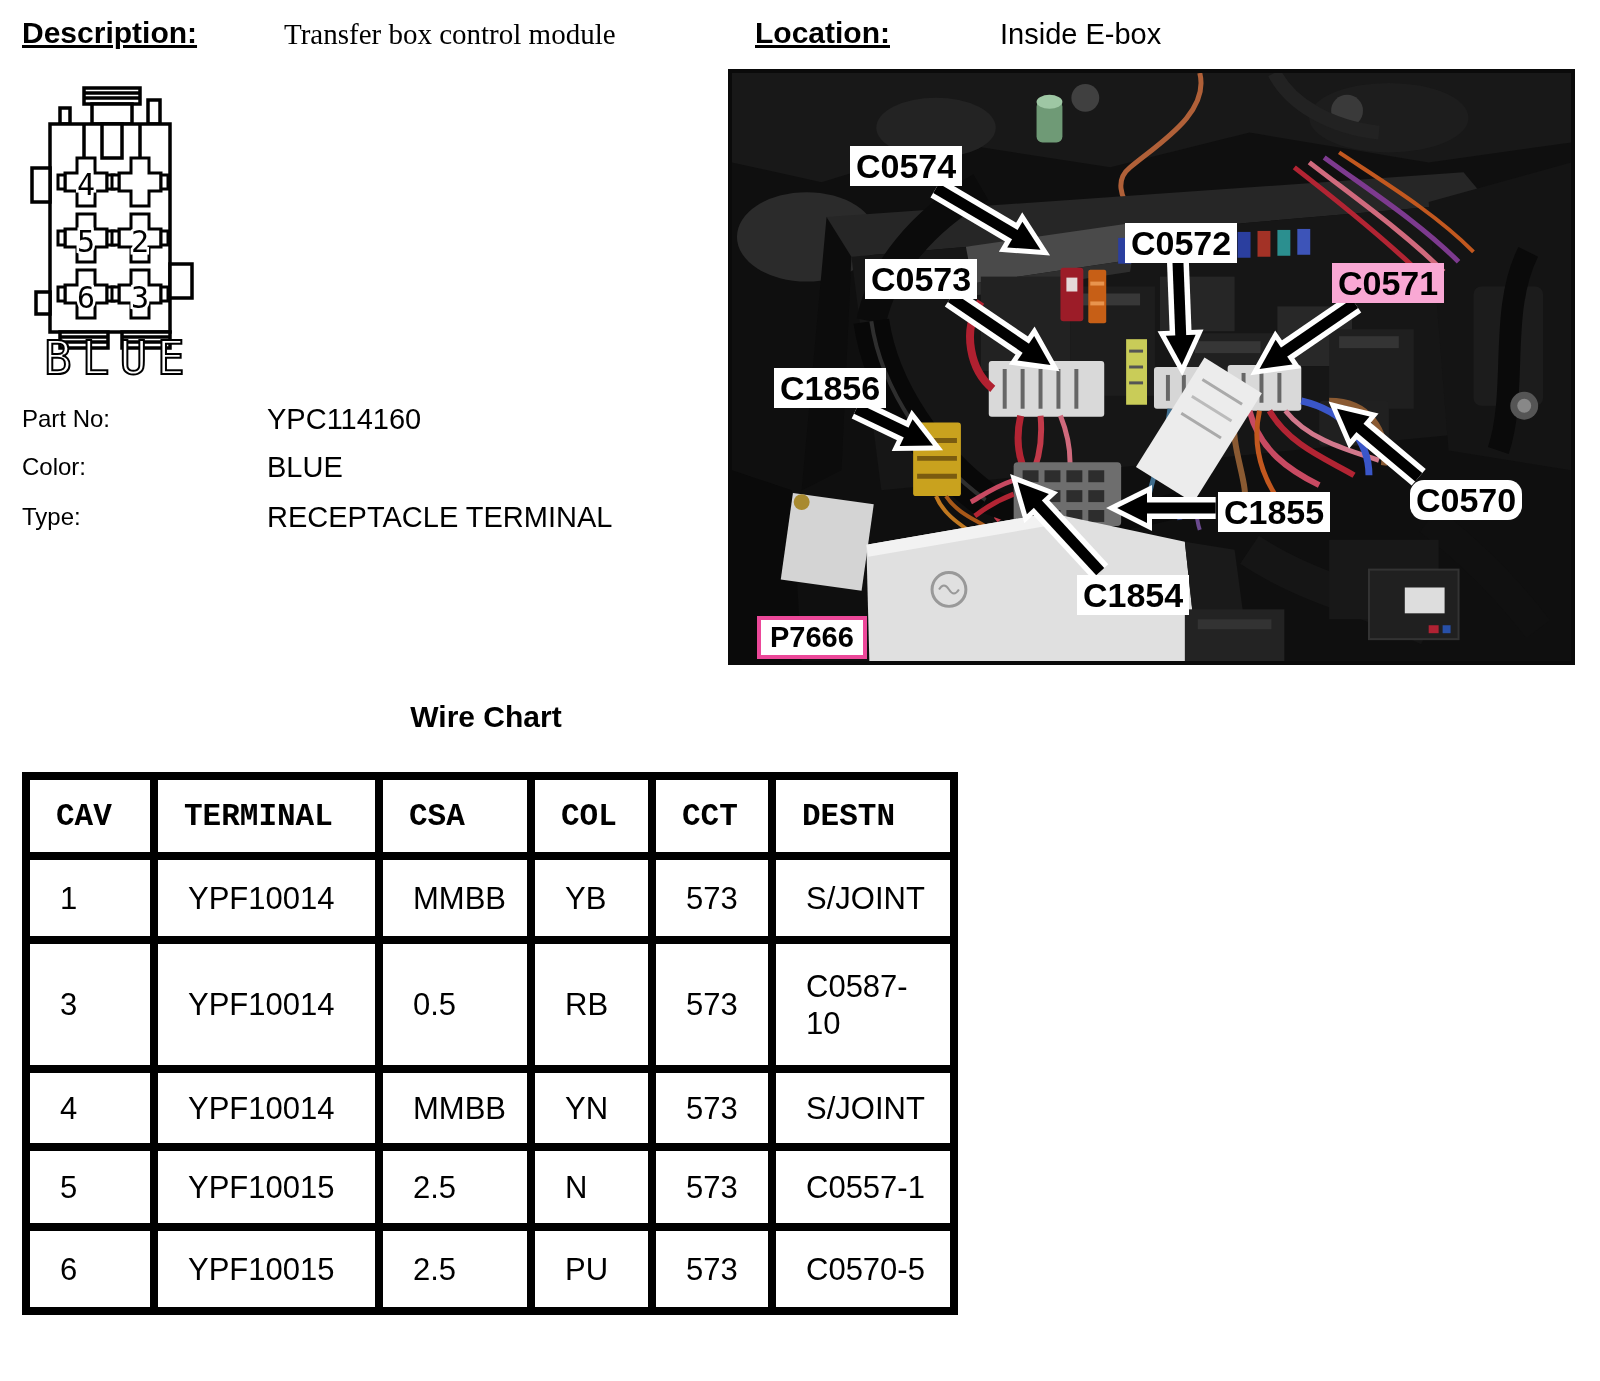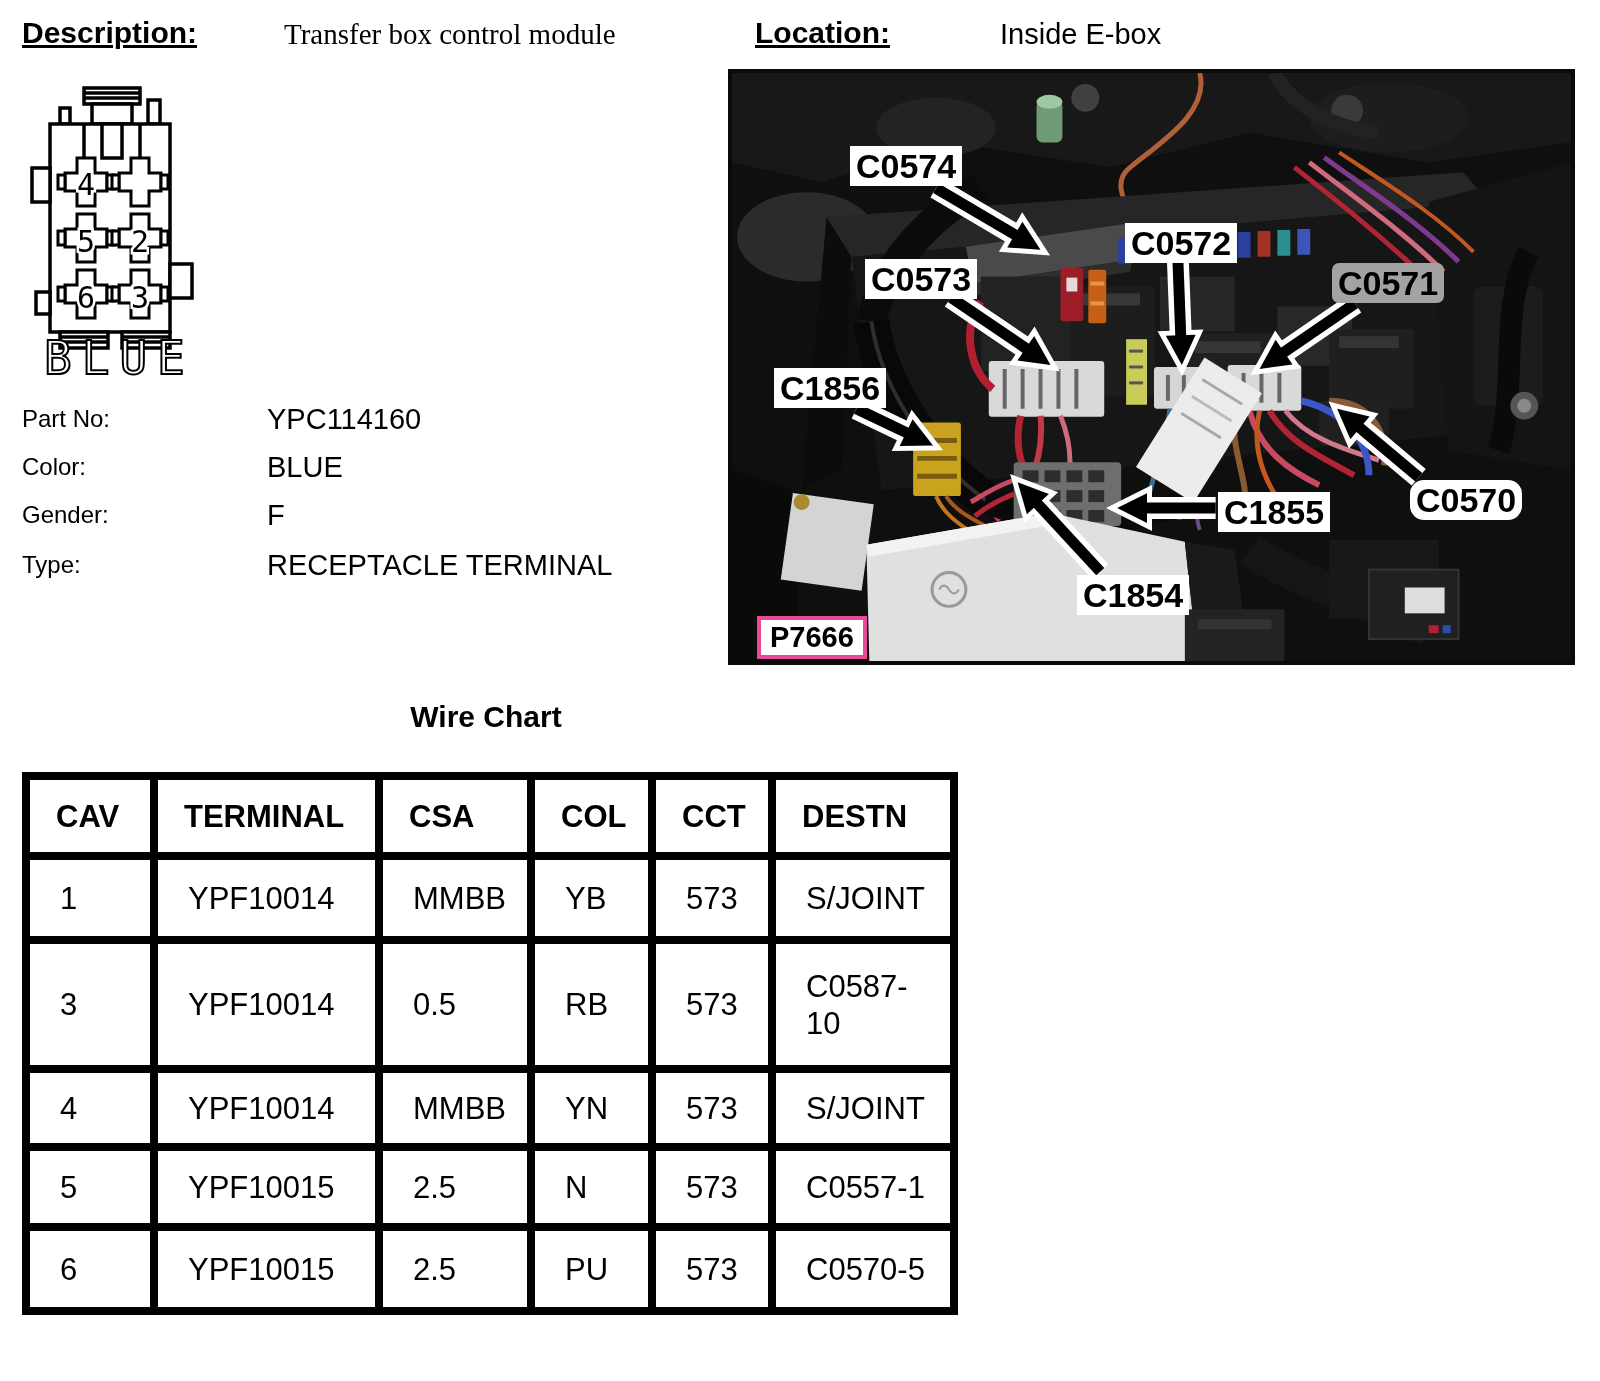--- a/index.html
+++ b/index.html
@@ -26,21 +26,21 @@
             font-weight:bold;font-size:29px;line-height:1;padding:3px 9px;z-index:3;}
   #arrow-layer{z-index:2;}
 
   
   #wire-title{left:22px;top:700px;width:928px;text-align:center;
               font-weight:bold;font-size:30px;}
   #wire-table{left:22px;top:772px;position:absolute;border-collapse:collapse;
               table-layout:fixed;width:928px;}
   #wire-table th,#wire-table td{border:8px solid #000;vertical-align:middle;
               text-align:left;font-size:31px;line-height:37px;background:#fff;}
-  #wire-table th{font-weight:bold;padding:0 0 0 26px;}
+  #wire-table th{font-weight:bold;padding:0 0 0 26px;font-family:Liberation Mono, monospace;}
   #wire-table td{font-weight:normal;padding:0 0 0 30px;white-space:pre-line;}
 </style>
 </head>
 <body>
 
 <div class="abs blabel" style="left:22px;top:16px;">Description:</div>
 <div class="abs bvalue" style="left:284px;top:17px;font-family:Liberation Serif, serif;">Transfer box control module</div>
 <div class="abs blabel" style="left:755px;top:16px;">Location:</div>
 <div class="abs bvalue" style="left:1000px;top:17px;">Inside E-box</div>
 
@@ -92,24 +92,20 @@
 </div>
 
 <div id="part-info" class="abs">
     <div class="pi-row">
       <div class="pi-label">Part No:</div>
       <div class="pi-value">YPC114160</div>
     </div>
     <div class="pi-row">
       <div class="pi-label">Color:</div>
       <div class="pi-value">BLUE</div>
-    </div>
-    <div class="pi-row">
-      <div class="pi-label">Gender:</div>
-      <div class="pi-value">F</div>
     </div>
     <div class="pi-row">
       <div class="pi-label">Type:</div>
       <div class="pi-value">RECEPTACLE TERMINAL</div>
     </div>
   </div>
 
 <div id="photo">
   <svg viewBox="0 0 843 592" preserveAspectRatio="none">
     <rect width="843" height="592" fill="#0f0f0f"></rect>
@@ -290,21 +286,21 @@
       <polygon points="608,338 640.6123188916629,345.83815389670866 621.2968682176308,368.7927474513555" fill="#000000"></polygon>
       <line x1="370" y1="502" x2="305.98234200933376" y2="432.5832624197595" stroke="#ffffff" stroke-width="22"></line>
       <polygon points="287,412 318.36497130630016,423.8843836590278 296.3114758565579,444.2226072404568" fill="#ffffff" stroke="#fff" stroke-width="10" stroke-linejoin="miter"></polygon>
       <line x1="370" y1="502" x2="305.98234200933376" y2="432.5832624197595" stroke="#000000" stroke-width="11"></line>
       <polygon points="287,412 318.36497130630016,423.8843836590278 296.3114758565579,444.2226072404568" fill="#000000"></polygon>
     </svg>
   <div id="photo-id" style="left:25px;top:543px;">P7666</div>
 <div class="callout" style="left: 118px; top: 73px; background: rgb(255, 255, 255); text-align: center;">C0574</div>
     <div class="callout" style="left: 393px; top: 150px; background: rgb(255, 255, 255);">C0572</div>
     <div class="callout" style="left: 133px; top: 186px; background: rgb(255, 255, 255);">C0573</div>
-    <div class="callout" style="left: 600px; top: 190px; background: #a3a3a3; border-radius: 7px;">C0571</div>
+    <div class="callout" style="left: 600px; top: 190px; background: #f9a8d4;">C0571</div>
     <div class="callout" style="left: 42px; top: 295px; background: rgb(255, 255, 255);">C1856</div>
     <div class="callout" style="left: 486px; top: 419px; background: rgb(255, 255, 255);">C1855</div>
     <div class="callout" style="left: 678px; top: 407px; background: rgb(255, 255, 255); border-radius: 14px;">C0570</div>
     <div class="callout" style="left: 345px; top: 502px; background: rgb(255, 255, 255);">C1854</div>
   </div>
 
 <div id="wire-title" class="abs">Wire Chart</div>
 <table id="wire-table">
   <colgroup id="wire-cols">
       <col style="width: 128px;">

